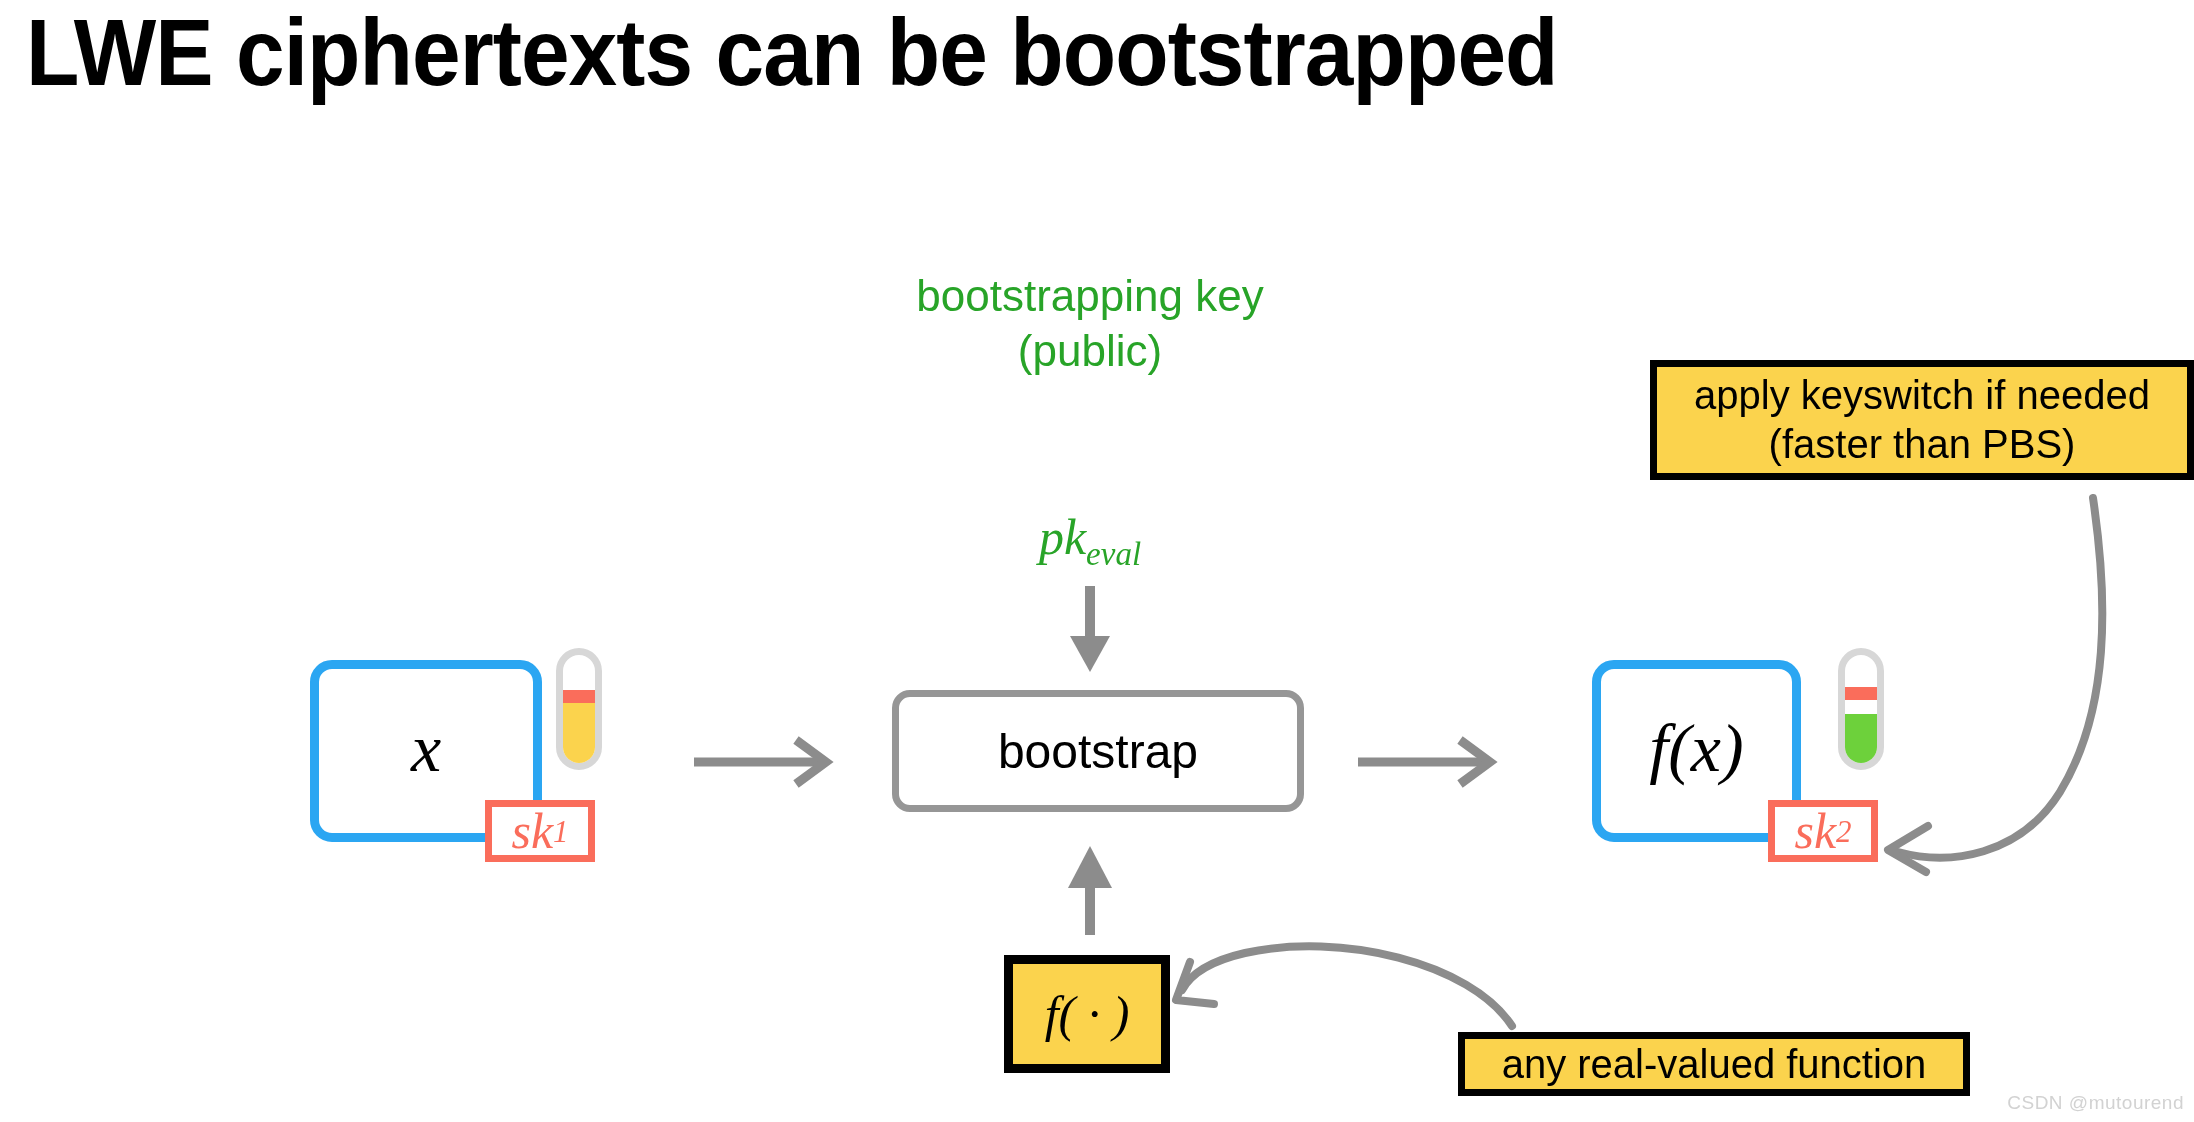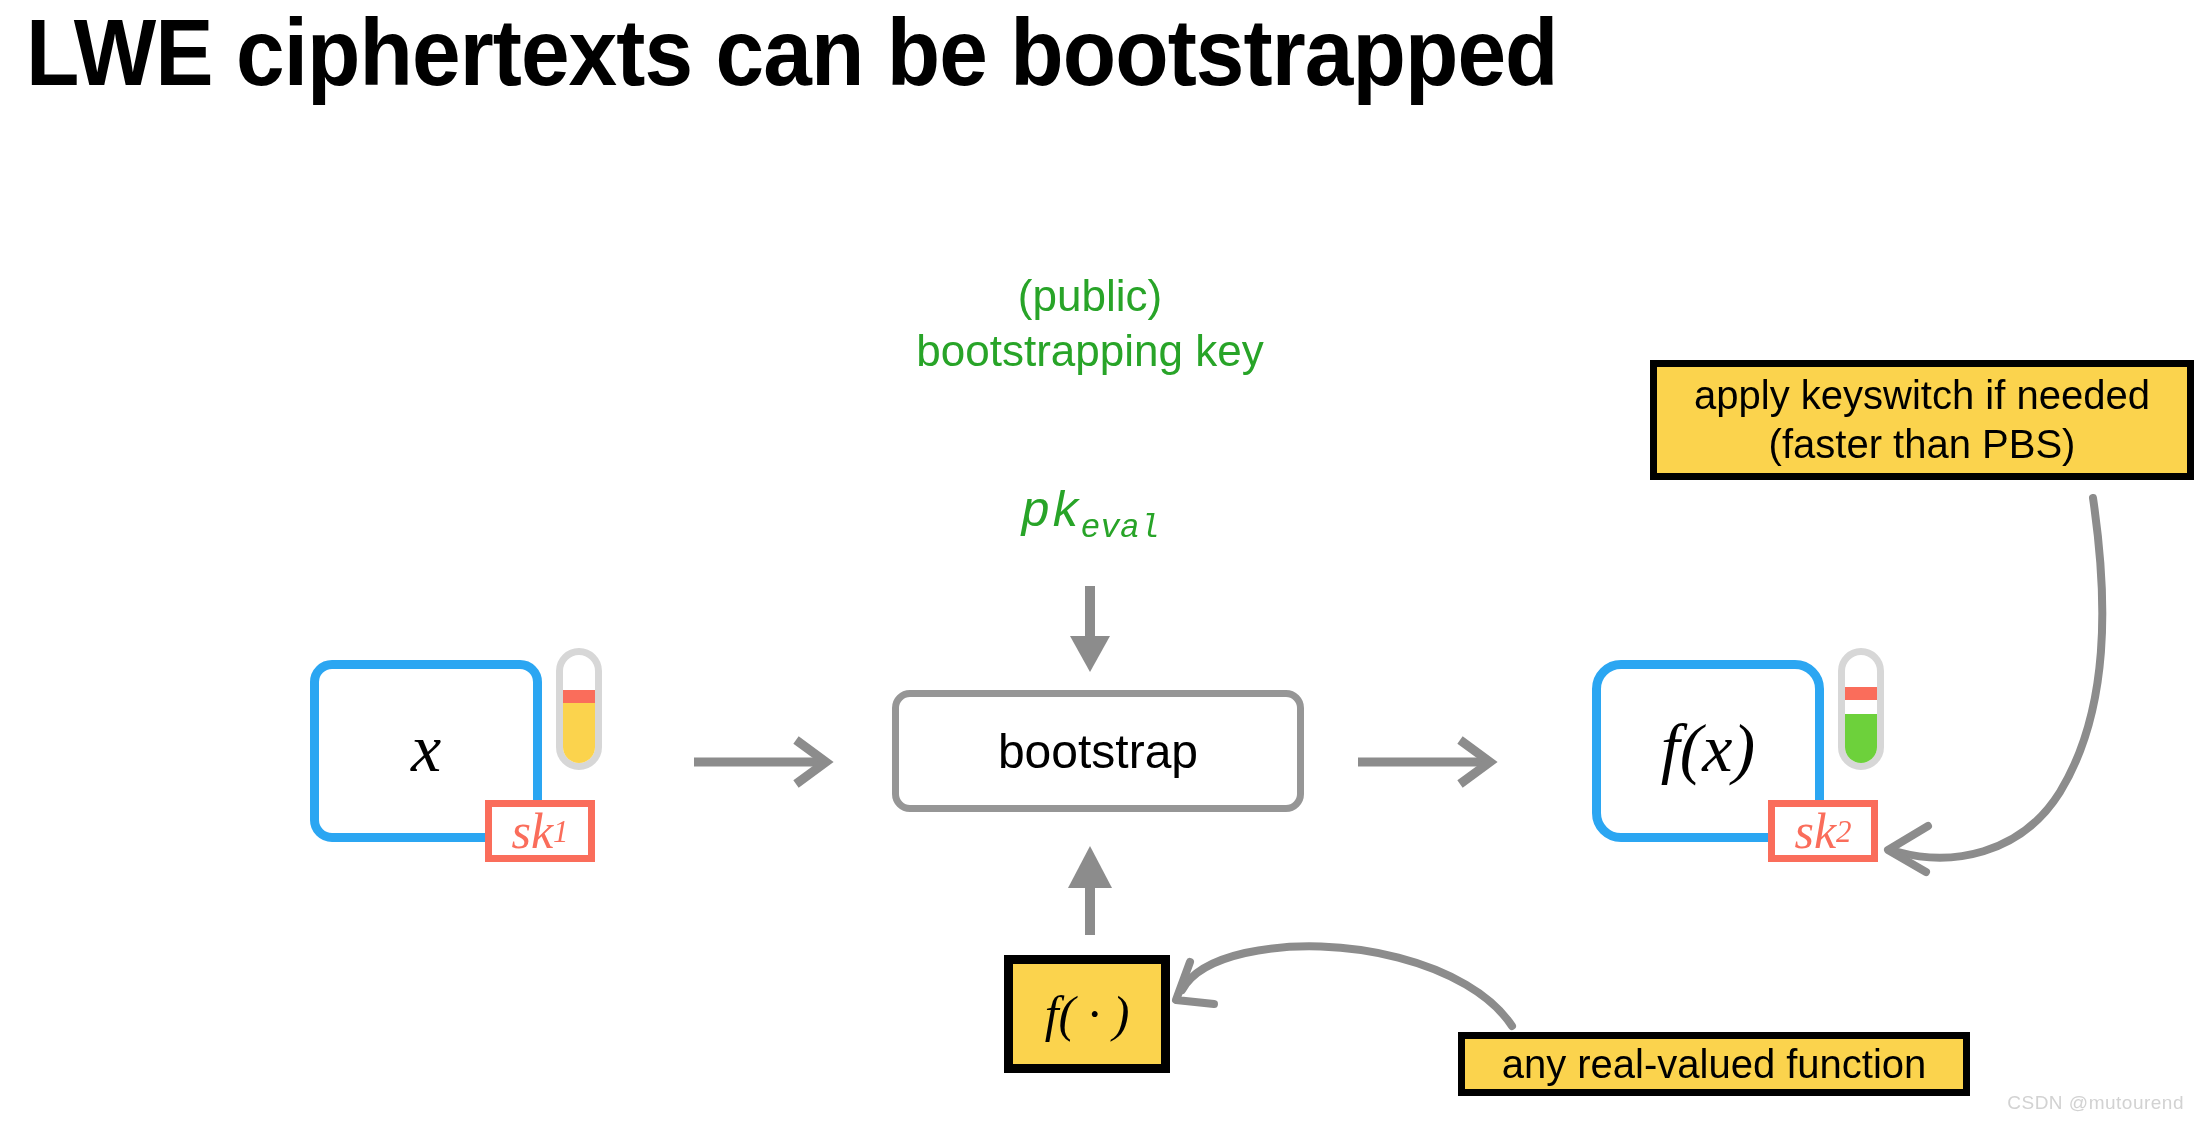--- a/index.html
+++ b/index.html
@@ -44,25 +44,25 @@
     color: #28a428;
     font-size: 44px;
     line-height: 1.25;
     font-family: "Liberation Sans", sans-serif;
   }
   #bskey-label .line { display: block; }
 
   #pkeval {
     position: absolute;
     left: 960px;
-    top: 484px;
+    top: 508px;
     width: 260px;
     text-align: center;
     color: #28a428;
-    font-family: Liberation Mono, monospace;
+    font-family: Liberation Serif, serif;
     font-style: italic;
     font-size: 50px;
     white-space: nowrap;
   }
   #pkeval .sub {
     font-size: 33px;
     vertical-align: sub;
     font-style: italic;
   }
 
@@ -209,22 +209,22 @@
   }
 </style>
 </head>
 <body>
 
 <div id="slide">
 
   <div id="title">LWE ciphertexts can be bootstrapped</div>
 
   <div id="bskey-label">
+    <span class="line">bootstrapping key</span>
     <span class="line">(public)</span>
-    <span class="line">bootstrapping key</span>
   </div>
 
   <div id="pkeval"><span>pk</span><span class="sub">eval</span></div>
 
   <div class="ct-box" style="left:310px; top:660px; width:232px; height:182px;">
     <div class="ct-label math">x</div>
   </div>
 
   <div class="sk-box math" style="left:465px; top:800px; width:110px; height:62px;">
     <span>sk</span>
@@ -233,21 +233,21 @@
 
   <div class="thermo" style="left:556px; top:648px;">
     <div class="fill" style="height:62%; background:#FBD34D;"></div>
     <div class="band" style="top:32%;"></div>
   </div>
 
   <div id="bootstrap-box">
     <span>bootstrap</span>
   </div>
 
-  <div class="ct-box" style="left:1592px; top:660px; width:232px; height:182px;border-radius:29px;">
+  <div class="ct-box" style="left:1592px; top:660px; width:209px; height:182px;">
     <div class="ct-label math">f(x)</div>
   </div>
 
   <div class="sk-box math" style="left:1748px; top:800px; width:110px; height:62px;">
     <span>sk</span>
       <span class="sub">2</span>
   </div>
 
   <div class="thermo" style="left:1838px; top:648px;">
     <div class="fill" style="height:45%; background:#6DD13B;"></div>

